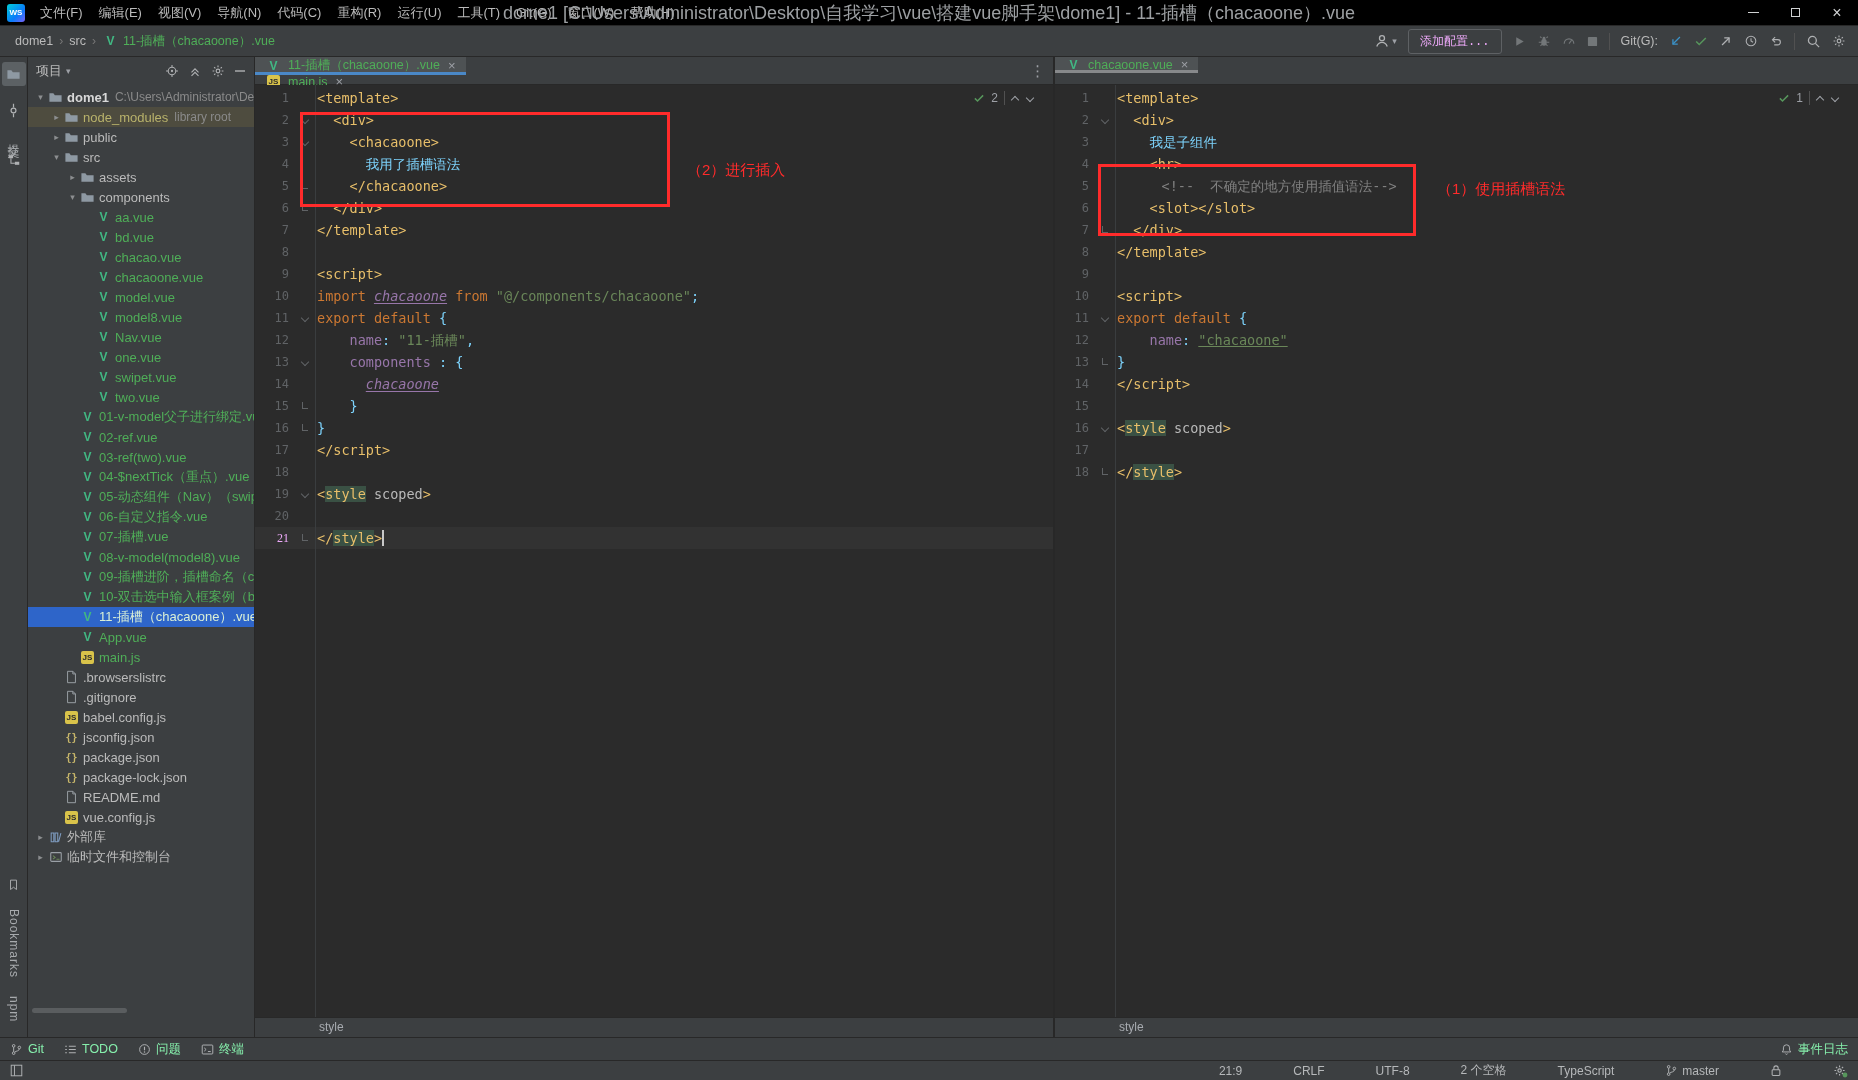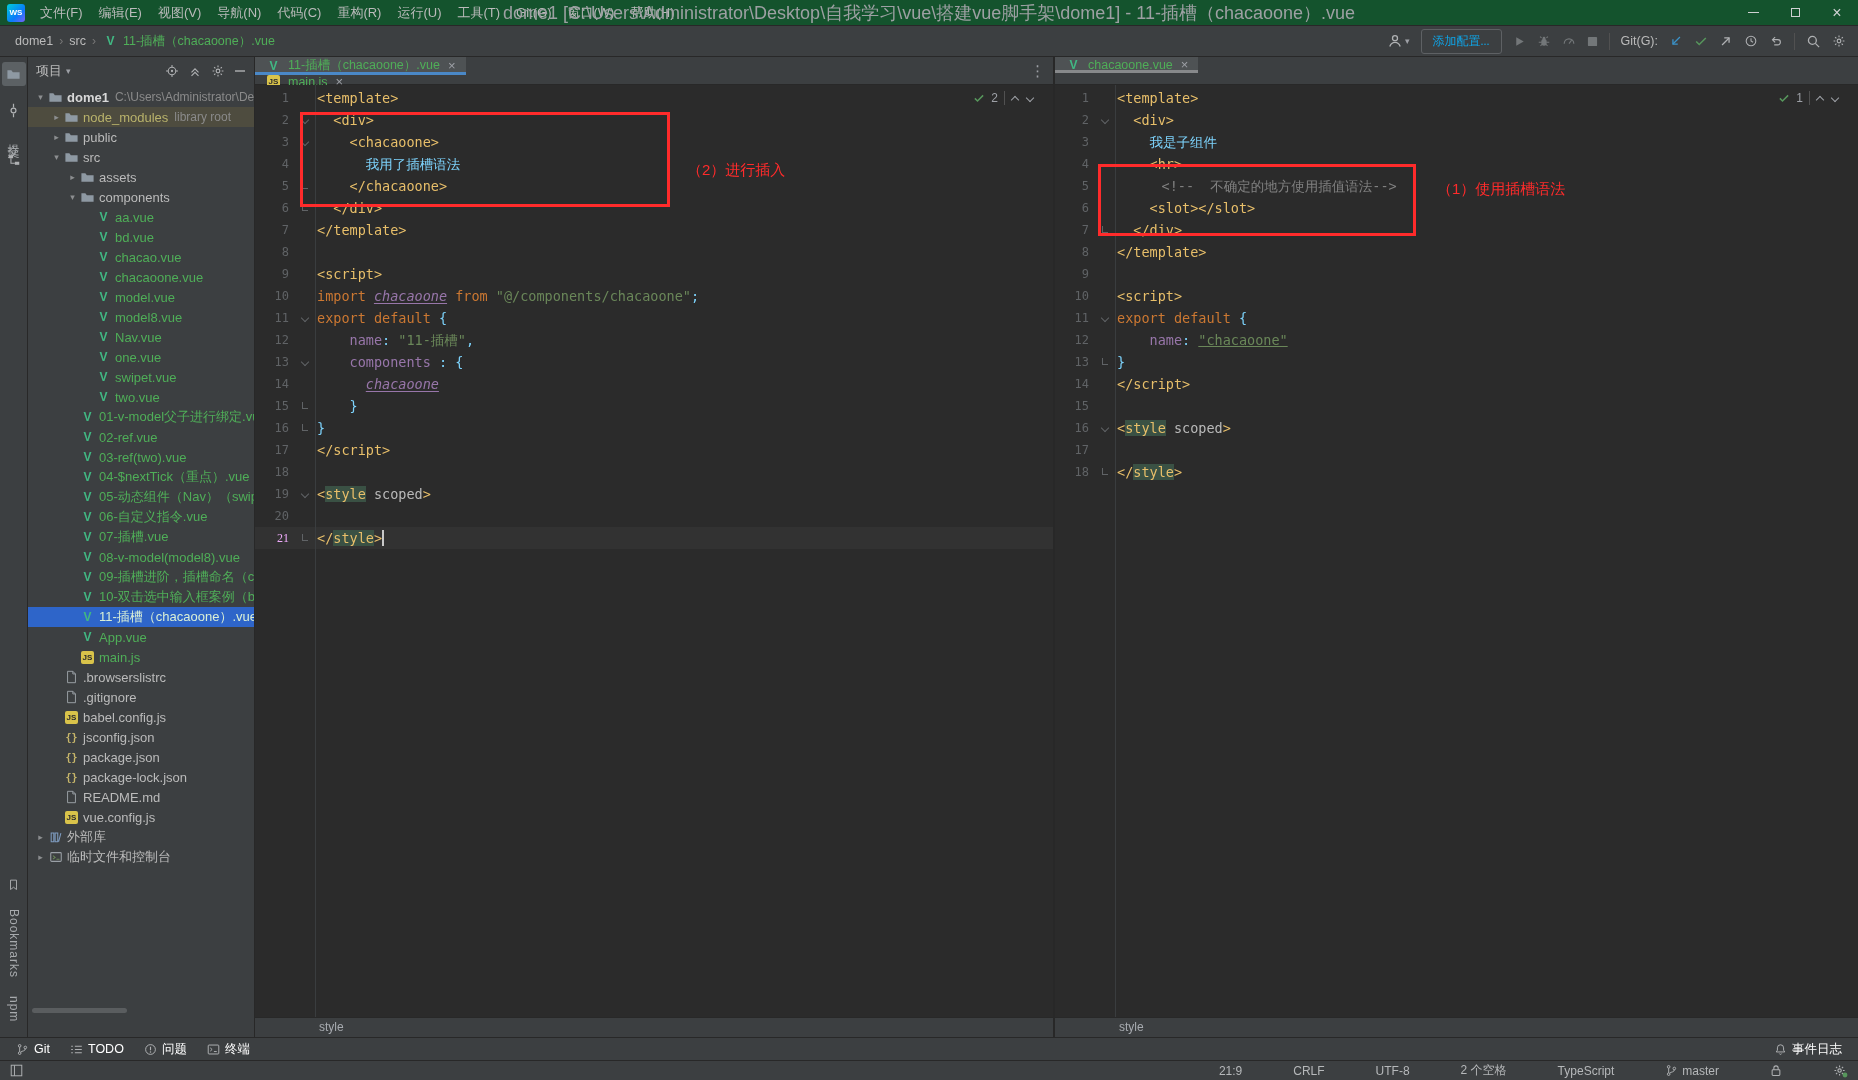--- a/index.html
+++ b/index.html
@@ -1,40 +1,40 @@
 <!DOCTYPE html>
 <html><head>
 <meta charset="utf-8">
 <style>
   html,body{margin:0;padding:0;background:#1e1e1e;}
   *{box-sizing:border-box;}
   #app{width:1858px;height:1080px;display:flex;flex-direction:column;background:#3C3F41;
        font-family:"Liberation Sans",sans-serif;color:#BBBBBB;overflow:hidden;position:relative;}
 
   
-  .titlebar{height:26px;background:#14532d;border-bottom:1px solid #282828;display:flex;align-items:center;position:relative;flex:0 0 26px;}
+  .titlebar{height:26px;background:#000000;border-bottom:1px solid #282828;display:flex;align-items:center;position:relative;flex:0 0 26px;}
   .ws-logo{width:18px;height:18px;margin:0 7px;border-radius:3px;background:linear-gradient(135deg,#00CDD7 0%,#087CFA 60%,#7B61F8 100%);
            color:#fff;font:bold 8px/18px "Liberation Sans",sans-serif;text-align:center;flex:0 0 18px;}
   .menubar{display:flex;}
   .menu-item{padding:0 8px;line-height:25px;font-size:13px;color:#BBBBBB;white-space:nowrap;}
   .win-title{position:absolute;left:50%;transform:translateX(-50%);color:#9DA0A3;font-size:18px;white-space:nowrap;}
   .win-controls{margin-left:auto;display:flex;height:100%;}
   .wc{width:42px;display:flex;align-items:center;justify-content:center;color:#CFD1D2;}
   .i-min{width:11px;height:1px;background:#CFD1D2;display:inline-block;}
   .i-max{width:9px;height:9px;border:1px solid #CFD1D2;display:inline-block;}
   .i-x{font-size:16px;line-height:1;}
 
   
   .toolbar{height:31px;background:#3C3F41;border-bottom:1px solid #282828;display:flex;align-items:center;padding:0 12px;flex:0 0 31px;}
   .bc-item{color:#BBBBBB;font-size:12.5px;display:inline-flex;align-items:center;gap:4px;padding:2px 3px;}
   .bc-item.new span{color:#4FAE58;}
   .bc-sep{color:#777;margin:0 3px;font-size:12px;}
   .tb-right{margin-left:auto;display:flex;align-items:center;gap:11px;}
   .tb-user{display:inline-flex;align-items:center;gap:2px;}
-  .add-config{background:transparent;border:1px solid #5E6164;color:#0ea5e9;font-size:12px;padding:3px 11px;border-radius:3px;font-family:Liberation Serif, serif;}
+  .add-config{background:transparent;border:1px solid #5E6164;color:#f0abfc;font-size:12px;padding:3px 11px;border-radius:3px;font-family:Liberation Mono, monospace;}
   .tbi{display:inline-flex;align-items:center;}
   .tb-sep{width:1px;height:17px;background:#515151;}
   .tb-git-label{font-size:12.5px;color:#BBBBBB;}
 
   
   .main{flex:1;display:flex;min-height:0;}
   .stripe{width:28px;background:#3C3F41;border-right:1px solid #282828;display:flex;flex-direction:column;align-items:center;padding:5px 0;gap:12px;flex:0 0 28px;}
   .stripe-btn{width:24px;height:24px;display:flex;align-items:center;justify-content:center;border-radius:3px;}
   .stripe-btn.active{background:#5C6164;}
   .stripe-label{writing-mode:vertical-rl;color:#A7AAAD;font-size:12px;letter-spacing:1px;line-height:1;}
@@ -110,21 +110,21 @@
   .ed2 .ann-box{left:43px;top:79px;width:318px;height:72px;}
   .ann-label{position:absolute;color:#FF2B2B;font-size:15px;white-space:nowrap;}
   .ed1 .ann-label{left:432px;top:76px;}
   .ed2 .ann-label{left:382px;top:95px;}
 
   .ed-crumb{height:20px;background:#3C3F41;border-top:1px solid #282828;color:#A7ABB0;font-size:12px;
             line-height:19px;padding-left:64px;flex:0 0 20px;}
 
   
   .bottombar{height:23px;background:#3C3F41;border-top:1px solid #282828;display:flex;align-items:center;
-             padding:0 16px;color:#ffffff;font-size:12.5px;flex:0 0 23px;}
+             padding:0 10px;color:#86efac;font-size:12.5px;flex:0 0 23px;}
   .bb-item{display:flex;align-items:center;gap:5px;margin-right:20px;}
   .bb-right{margin-left:auto;display:flex;align-items:center;gap:5px;}
   .statusbar{height:20px;background:#3C3F41;border-top:1px solid #282828;display:flex;align-items:center;
              padding:0 10px;color:#B6B8BA;font-size:12px;flex:0 0 20px;}
   .sb-right{margin-left:auto;display:flex;align-items:center;gap:16px;}
   .sb-item{display:inline-flex;align-items:center;gap:4px;white-space:nowrap;margin-left:35px;}
 
   
   .iv{color:#41B883;font:bold 12px "Liberation Sans",sans-serif;}
   .ij{display:inline-block;width:13px;height:13px;border-radius:2px;background:#D9C34A;color:#2B2B2B;

